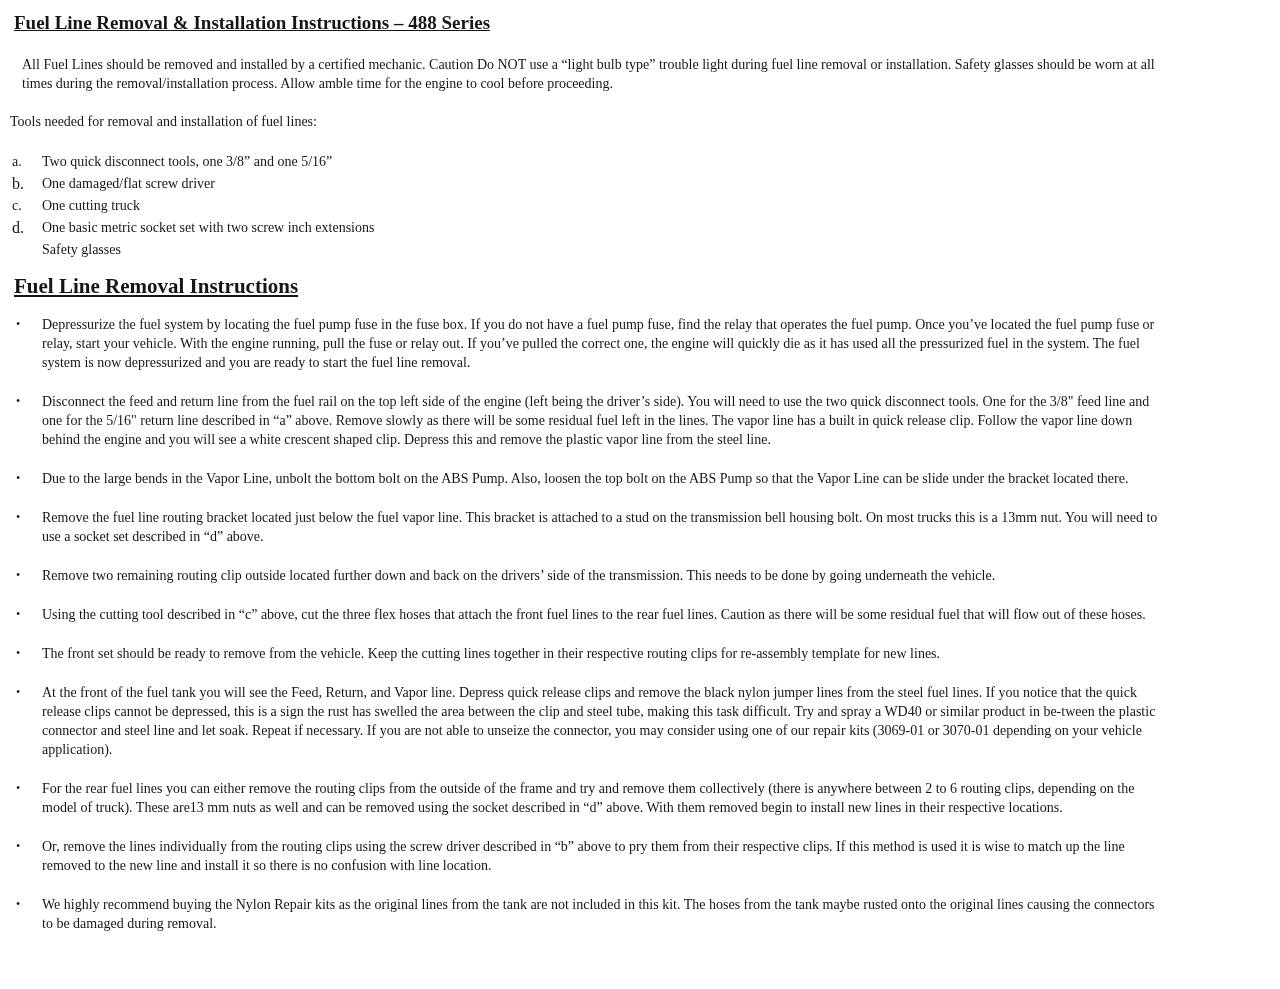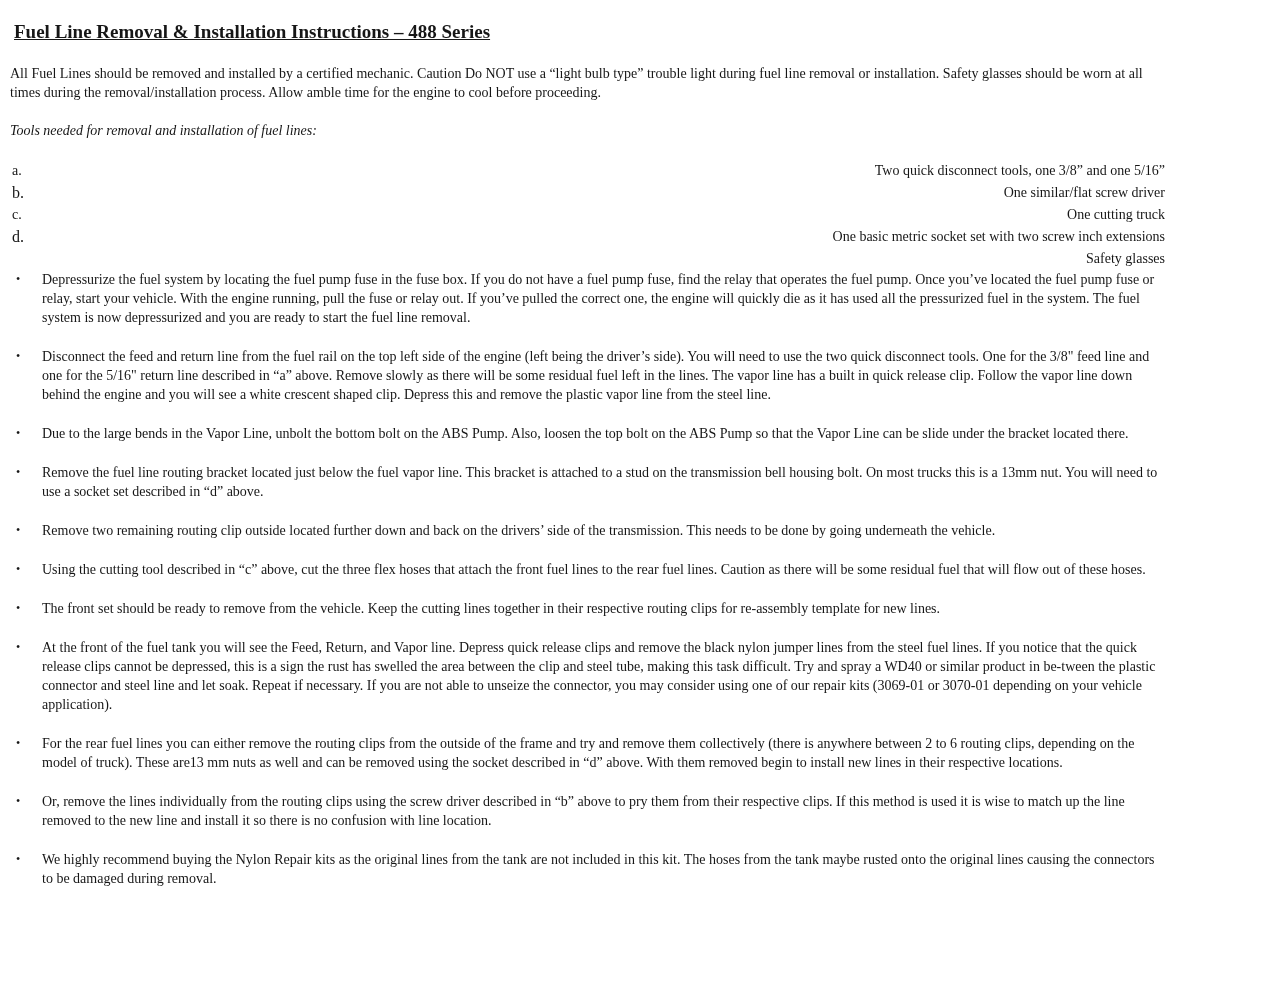--- a/index.html
+++ b/index.html
@@ -7,61 +7,59 @@
     padding: 0;
     background: #ffffff;
   }
   .page {
     width: 1178px;
     height: 989px;
     box-sizing: border-box;
     background: #ffffff;
     color: #161616;
     font-family: "Liberation Serif", "DejaVu Serif", serif;
-    padding: 20px 13px 0 10px;
+    padding: 11px 13px 0 10px;
     overflow: hidden;
   }
   .doc-title {
     font-size: 19px;
     font-weight: bold;
     text-decoration: underline;
     margin: 0 0 0 4px;
     line-height: 24px;
   }
   .body-text {
     font-size: 14px;
     line-height: 19px;
   }
   .intro {
-    margin: 20px 0 0 0;
+    margin: 20px 0 0 12px;
   }
   .tools-intro {
     margin: 19px 0 0 0;
-    font-style: italic;
   }
   .tools-list {
     margin-top: 20px;
   }
   .tool-row {
     display: flex;
     font-size: 14px;
     line-height: 22px;
   }
   .tool-marker {
     flex: 0 0 30px;
     padding-left: 2px;
   }
   
   .tool-row:nth-child(even) .tool-marker {
     font-size: 16px;
   }
   .tool-text {
     flex: 1;
     white-space: pre-line;
-    text-align: right;
   }
   .section-heading {
     font-size: 21px;
     font-weight: bold;
     text-decoration: underline;
     margin: 12px 0 16px 4px;
     line-height: 26px;
   }
   .bullets {
     margin-top: 0;
@@ -92,33 +90,34 @@
 
   <p class="body-text tools-intro">Tools needed for removal and installation of fuel lines:</p>
 
   <div class="tools-list">
     <div class="tool-row">
       <span class="tool-marker">a.</span>
       <span class="tool-text">Two quick disconnect tools, one 3/8” and one 5/16”</span>
     </div>
     <div class="tool-row">
       <span class="tool-marker">b.</span>
-      <span class="tool-text">One similar/flat screw driver</span>
+      <span class="tool-text">One damaged/flat screw driver</span>
     </div>
     <div class="tool-row">
       <span class="tool-marker">c.</span>
       <span class="tool-text">One cutting truck</span>
     </div>
     <div class="tool-row">
       <span class="tool-marker">d.</span>
       <span class="tool-text">One basic metric socket set with two screw inch extensions
 Safety glasses</span>
     </div>
   </div>
 
+  <h2 class="section-heading">Fuel Line Removal Instructions</h2>
 
   <div class="bullets body-text">
     <div class="bullet-row">
       <span class="bullet-marker">•</span>
       <span class="bullet-text">Depressurize the fuel system by locating the fuel pump fuse in the fuse box. If you do not have a fuel pump fuse, find the relay that operates the fuel pump. Once you’ve located the fuel pump fuse or relay, start your vehicle. With the engine running, pull the fuse or relay out. If you’ve pulled the correct one, the engine will quickly die as it has used all the pressurized fuel in the system. The fuel system is now depressurized and you are ready to start the fuel line removal.</span>
     </div>
     <div class="bullet-row">
       <span class="bullet-marker">•</span>
       <span class="bullet-text">Disconnect the feed and return line from the fuel rail on the top left side of the engine (left being the driver’s side). You will need to use the two quick disconnect tools. One for the 3/8" feed line and one for the 5/16" return line described in “a” above. Remove slowly as there will be some residual fuel left in the lines. The vapor line has a built in quick release clip. Follow the vapor line down behind the engine and you will see a white crescent shaped clip. Depress this and remove the plastic vapor line from the steel line.</span>
     </div>

